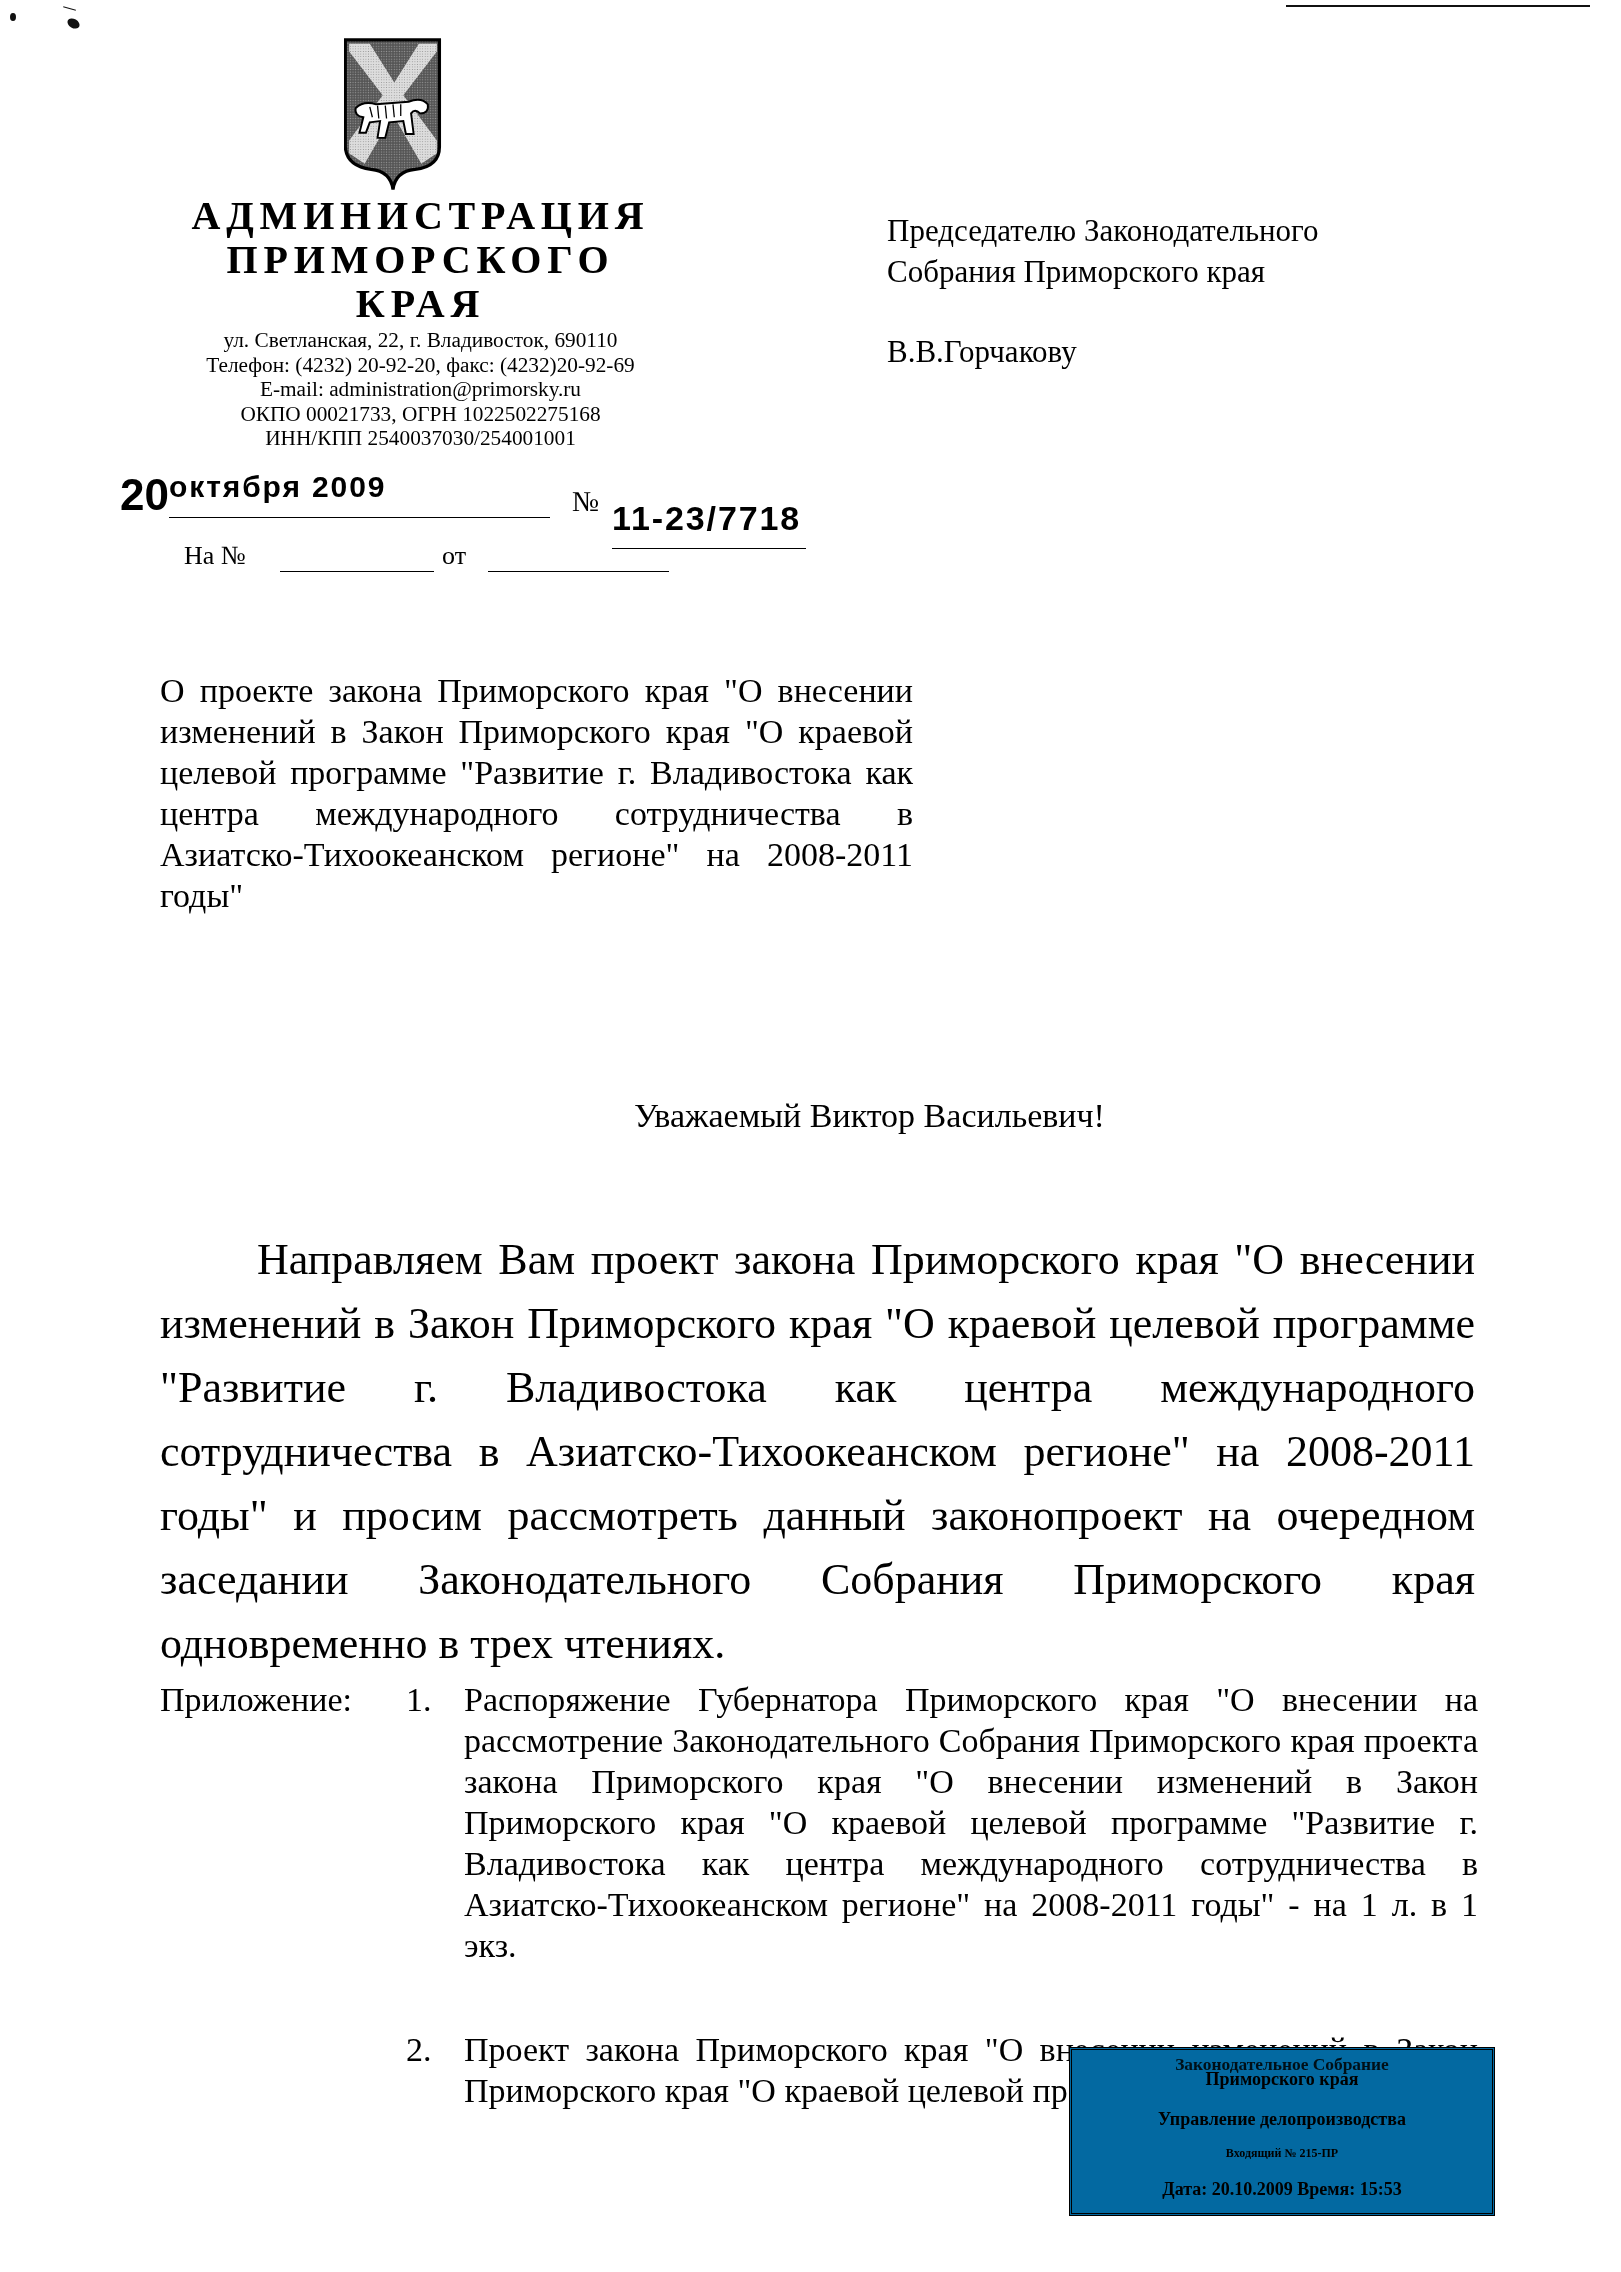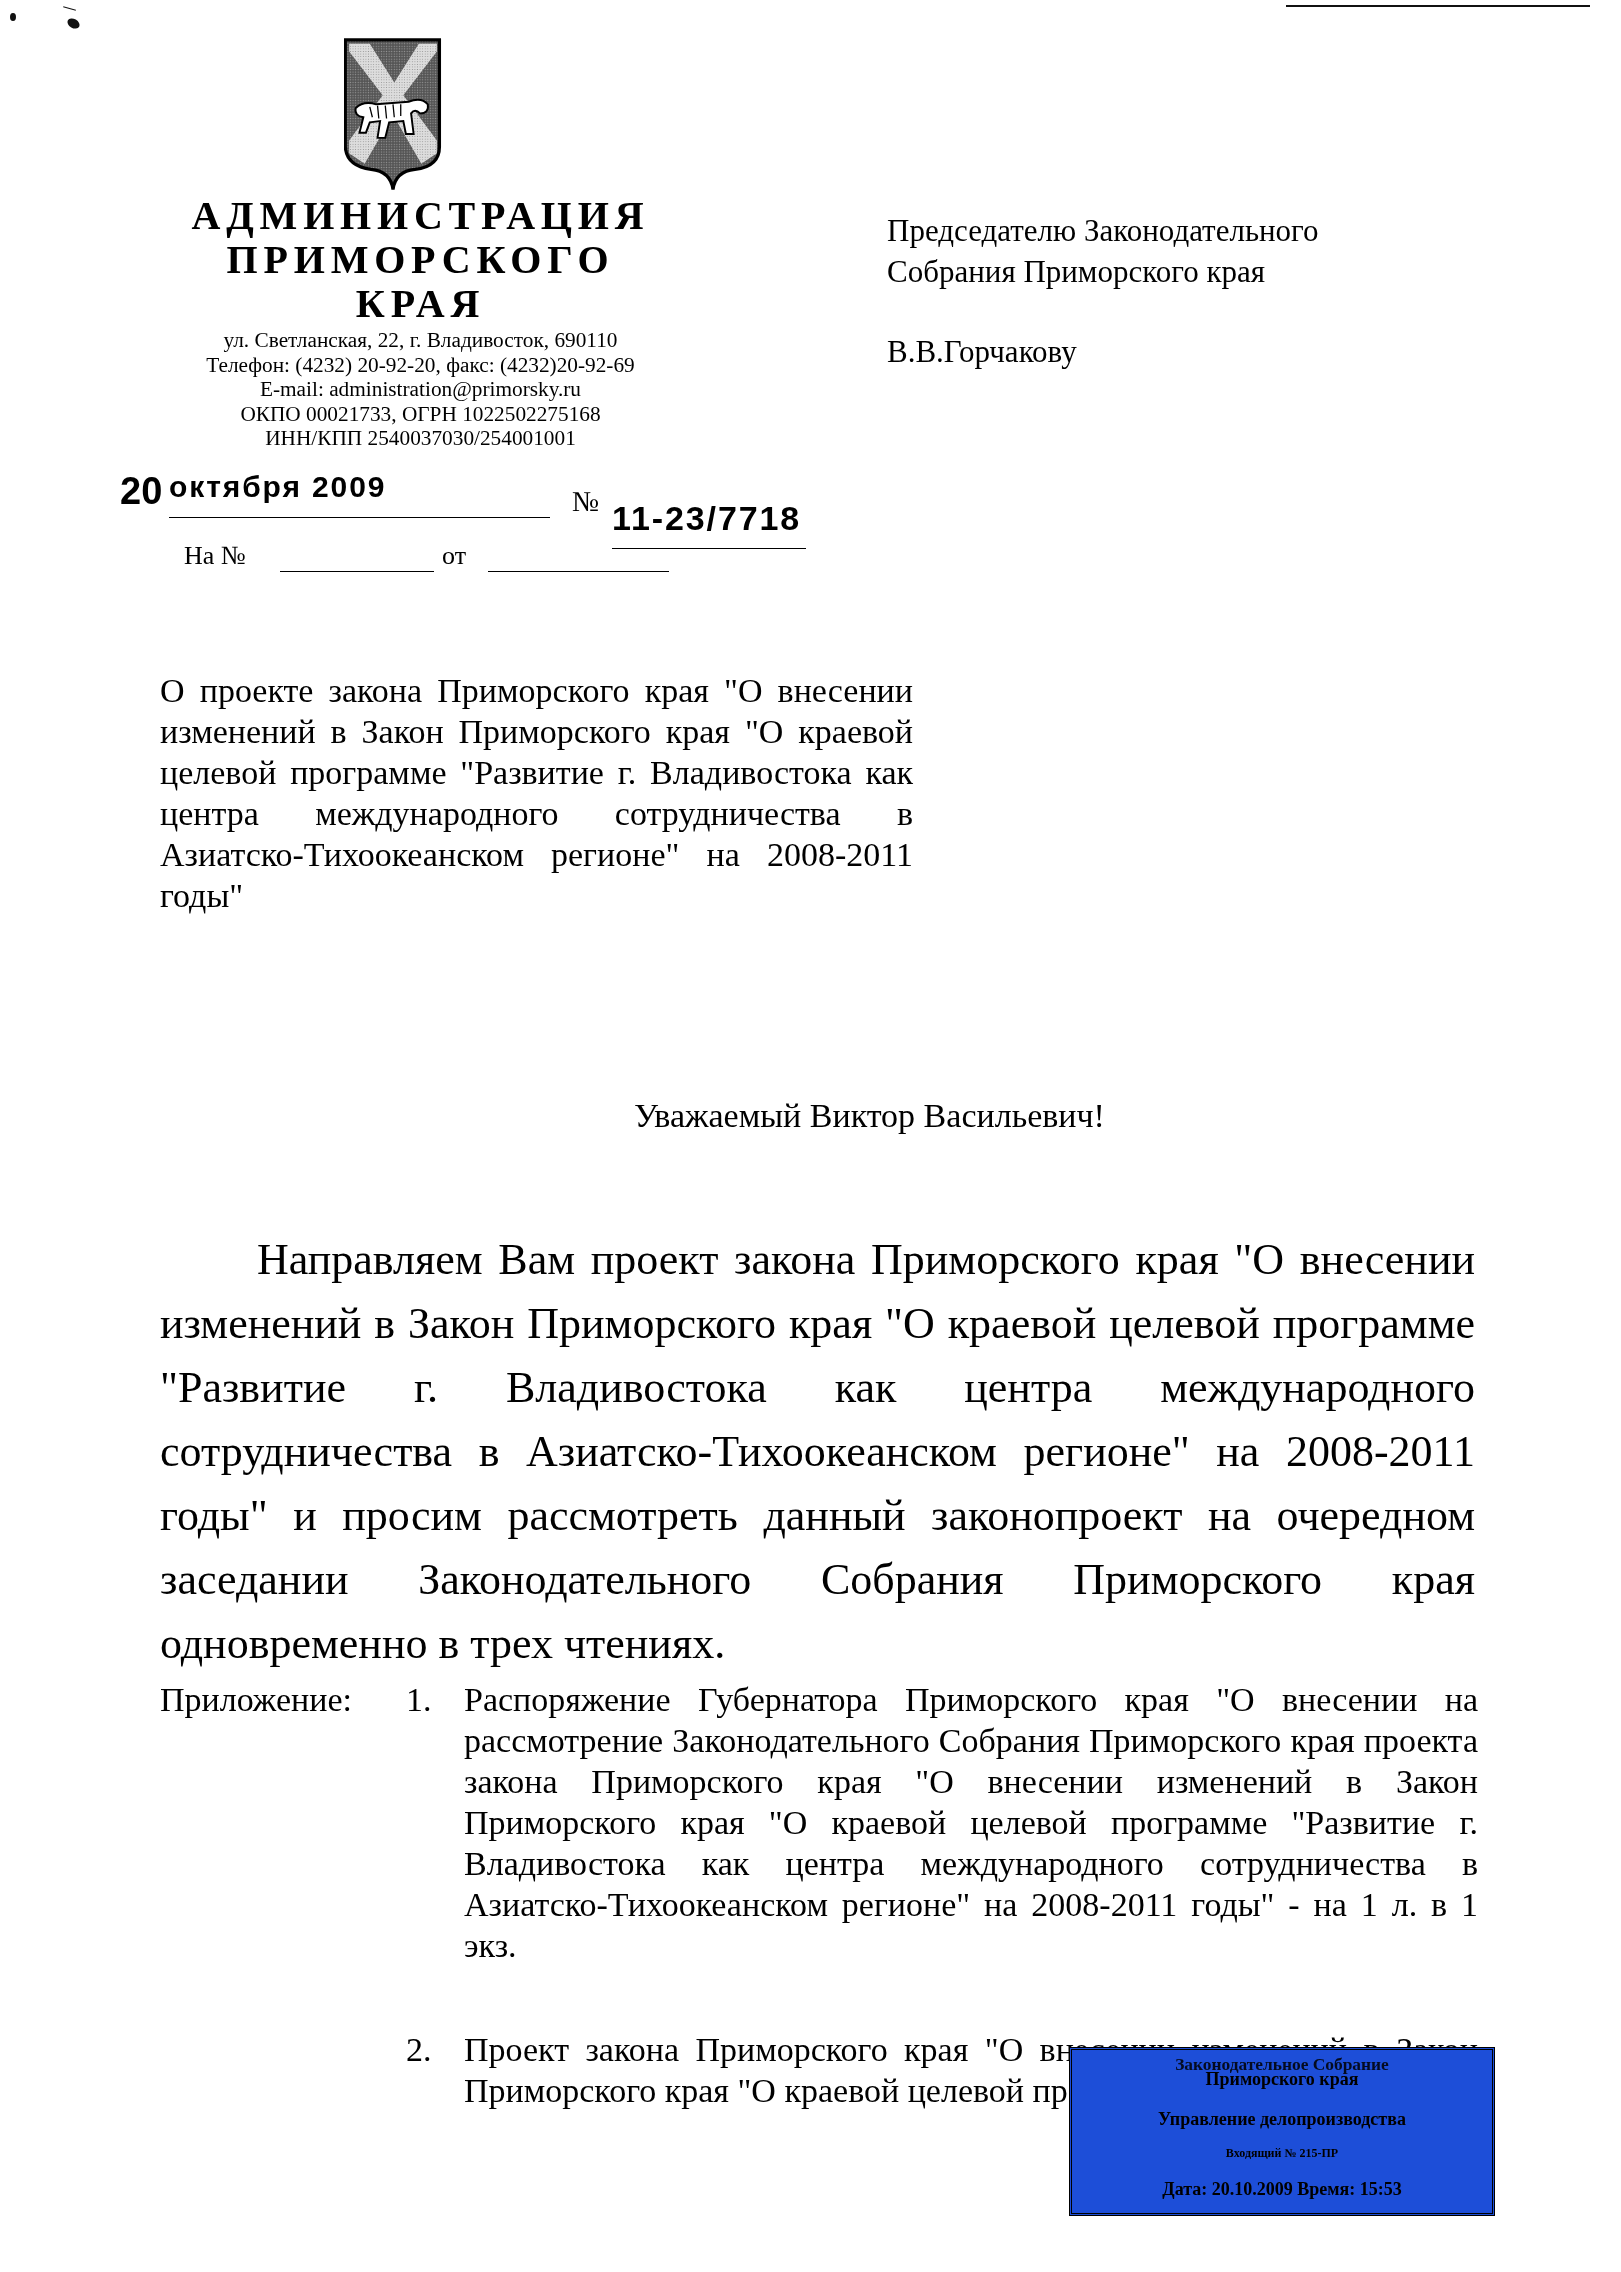--- a/index.html
+++ b/index.html
@@ -22,21 +22,21 @@
       font-family: "Liberation Serif", serif; font-weight: bold;
       font-size: 40px; line-height: 44px; letter-spacing: 5.8px;
     }
     .requisites {
       left: 162px; top: 328px; width: 517px; text-align: center;
       font-size: 21.3px; line-height: 24.6px;
     }
     .reg-row { left: 120px; top: 470px; height: 52px; width: 582px; }
     .reg-day {
       position: absolute; left: 0; top: 0;
-      font-family: "Liberation Sans", sans-serif; font-weight: bold; font-size: 38px;
+      font-family: "Liberation Sans", sans-serif; font-weight: bold; font-size: 44px;
     }
     .reg-date {
       position: absolute; left: 49px; top: 0; width: 381px; padding-left: 0;
       font-family: "Liberation Sans", sans-serif; font-weight: bold; font-size: 30px;
       letter-spacing: 1.9px; border-bottom: 1.9px solid #000; height: 47px; white-space: nowrap;
     }
     .reg-no-sign { position: absolute; left: 452px; top: 15.5px; font-size: 28.4px; }
     .reg-number {
       position: absolute; left: 492px; top: 0; width: 194px;
       font-family: "Liberation Sans", sans-serif; font-weight: bold; font-size: 34px;
@@ -65,21 +65,21 @@
 
     
     .appendix { left: 160px; top: 1679px; width: 1318px; font-size: 34px; line-height: 41px; }
     .appendix .label { position: absolute; left: 0; top: 0; }
     .appendix .item { position: absolute; left: 246px; width: 1073px; }
     .appendix .num { position: absolute; left: 0; top: 0; }
     .appendix .txt { position: absolute; left: 58px; width: 1014px; text-align: justify; text-align-last: left; }
 
     
     .stamp {
-      left: 1069px; top: 2047px; width: 426px; height: 169px; background: #1d4ed8;
+      left: 1069px; top: 2047px; width: 426px; height: 169px; background: #0369a1;
       border: 1.9px double #000; border-width: 3.9px; box-sizing: border-box;
       font-family: "Liberation Serif", serif; font-weight: bold; text-align: center;
     }
     .stamp .ln { position: absolute; left: 0; width: 100%; }
     .stamp .l1 { top: 3.9px; font-size: 17.4px; opacity: 0.85; }
     .stamp .l2 { top: 19.4px; font-size: 18px; }
     .stamp .l3 { top: 59px; font-size: 18px; }
     .stamp .l4 { top: 96px; font-size: 12px; }
     .stamp .l5 { top: 129px; font-size: 18px; }
   </style>

